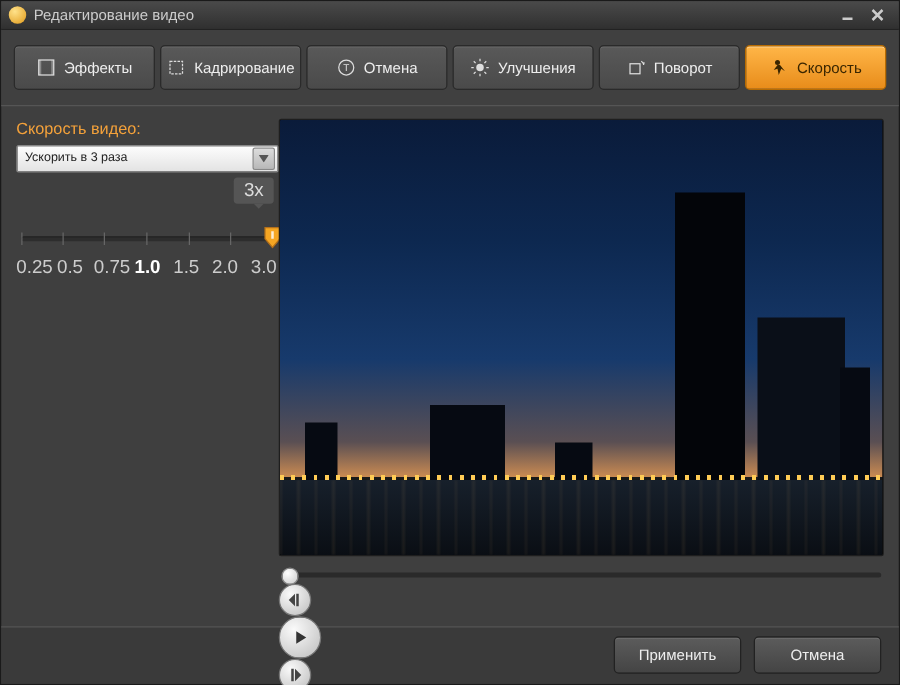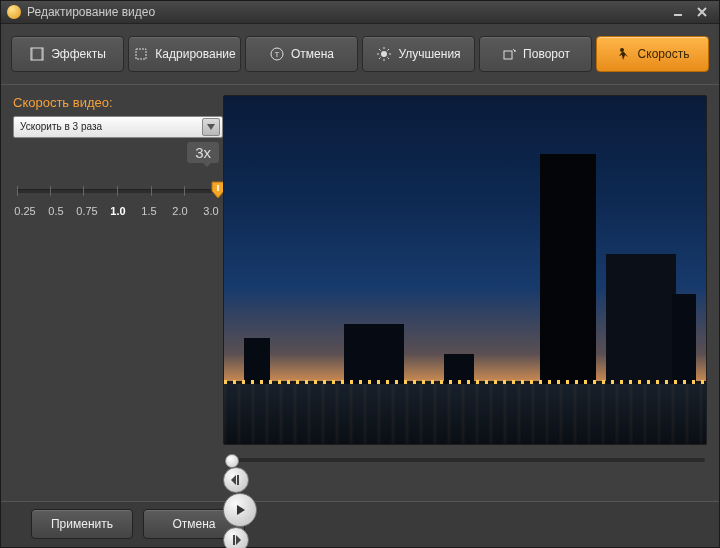--- a/index.html
+++ b/index.html
@@ -16,21 +16,21 @@
 .left-label{color:#f4a13a;font-size:13px;margin-bottom:6px}
 .select{height:20px;background:linear-gradient(#fdfdfd,#e3e3e3);border:1px solid #888;border-radius:2px;display:flex;align-items:center;color:#222;font-size:10px;padding:0 2px 0 6px;cursor:pointer}
 .select .arrow{width:16px;height:16px;background:linear-gradient(#dcdcdc,#b8b8b8);border:1px solid #888;border-radius:2px;margin-left:auto;display:flex;align-items:center;justify-content:center}
 .select .arrow svg{display:block}
 .tooltip{align-self:flex-end;margin-top:4px;margin-right:4px;background:#555;border-radius:3px;padding:2px 8px;font-size:15px;color:#ddd;position:relative}
 .tooltip:after{content:"";position:absolute;bottom:-4px;right:8px;border:4px solid transparent;border-top-color:#555;border-bottom:none}
 .slider-wrap{margin-top:16px;position:relative;height:26px}
 .slider-track{position:absolute;left:4px;right:4px;top:10px;height:4px;background:#2d2d2d;border-radius:2px;box-shadow:inset 0 1px 0 #222}
 .slider-tick{position:absolute;top:7px;width:1px;height:10px;background:#666}
 .slider-knob{position:absolute;top:2px;width:14px;height:18px;transform:translateX(-50%)}
-.slider-labels{display:flex;justify-content:space-between;font-size:11px;color:#ccc;margin-top:0;padding:0 0}
+.slider-labels{display:flex;justify-content:space-between;font-size:15px;color:#ccc;margin-top:0;padding:0 0}
 .slider-labels span{width:24px;text-align:center}
 .slider-labels .bold{font-weight:bold;color:#fff}
 .reset-btn{margin:12px auto 0 auto;width:120px;height:22px;background:linear-gradient(#5a5a5a,#454545);border:1px solid #2a2a2a;border-radius:3px;display:flex;align-items:center;justify-content:center;color:#ddd;cursor:pointer;box-shadow:inset 0 1px 0 rgba(255,255,255,.1)}
 .preview{flex:1;display:flex;flex-direction:column}
 .video{flex:0 0 348px;height:348px;border:1px solid #1e1e1e;border-radius:2px;background:#000;position:relative;overflow:hidden}
 .sky{position:absolute;inset:0;background:linear-gradient(#0a1b3a 0%,#0d2850 28%,#173a6c 55%,#5a4f53 74%,#c98a52 82%,#1a1a1a 82%,#000 100%)}
 .bldg{position:absolute;bottom:60px;background:#060a12}
 .bldg.b1{left:20px;width:26px;height:46px}
 .bldg.b2{left:120px;width:60px;height:60px}
 .bldg.b3{left:220px;width:30px;height:30px}
@@ -41,21 +41,21 @@
 .lights2{position:absolute;bottom:56px;left:0;right:0;height:3px;background:repeating-linear-gradient(90deg,#ffd98a 0 2px,transparent 2px 12px);opacity:.7}
 .water{position:absolute;bottom:0;left:0;right:0;height:60px;background:linear-gradient(#17202b,#0a0e14)}
 .water:before{content:"";position:absolute;inset:0;background:repeating-linear-gradient(90deg,rgba(255,200,120,.15) 0 2px,transparent 2px 14px);filter:blur(1px);opacity:.5}
 .timeline{height:14px;margin-top:8px;position:relative}
 .tl-track{position:absolute;left:2px;right:2px;top:5px;height:4px;background:#2a2a2a;border-radius:2px}
 .tl-knob{position:absolute;left:2px;top:1px;width:12px;height:12px;background:radial-gradient(circle at 35% 30%,#fff,#c8c8c8);border-radius:50%;border:1px solid #888}
 .times{display:flex;justify-content:space-between;font-size:11px;color:#aaa;margin-top:2px;padding:0 2px}
 .controls-wrap{position:relative;height:34px}
 .roundbtn{width:24px;height:24px;border-radius:50%;background:radial-gradient(circle at 35% 30%,#fafafa,#bcbcbc);border:1px solid #777;display:flex;align-items:center;justify-content:center;cursor:pointer}
 .roundbtn.big{width:32px;height:32px}
-.footer{height:50px;border-top:1px solid #555;background:#3a3a3a;display:flex;align-items:center;padding:0 30px;gap:10px}
+.footer{height:50px;border-top:1px solid #555;background:#3a3a3a;display:flex;align-items:center;justify-content:flex-end;padding:0 14px;gap:10px}
 .btn{width:100px;height:28px;background:linear-gradient(#5c5c5c,#444);border:1px solid #222;border-radius:4px;display:flex;align-items:center;justify-content:center;color:#eee;cursor:pointer;box-shadow:inset 0 1px 0 rgba(255,255,255,.12)}
 .app-icon{width:14px;height:14px;border-radius:50%;background:radial-gradient(circle at 35% 30%,#ffe28a,#e09a1a);margin-right:6px}
 </style>
 </head>
 <body>
 
 <div class="window">
 
   <div class="titlebar">
     <span class="app-icon"></span>

